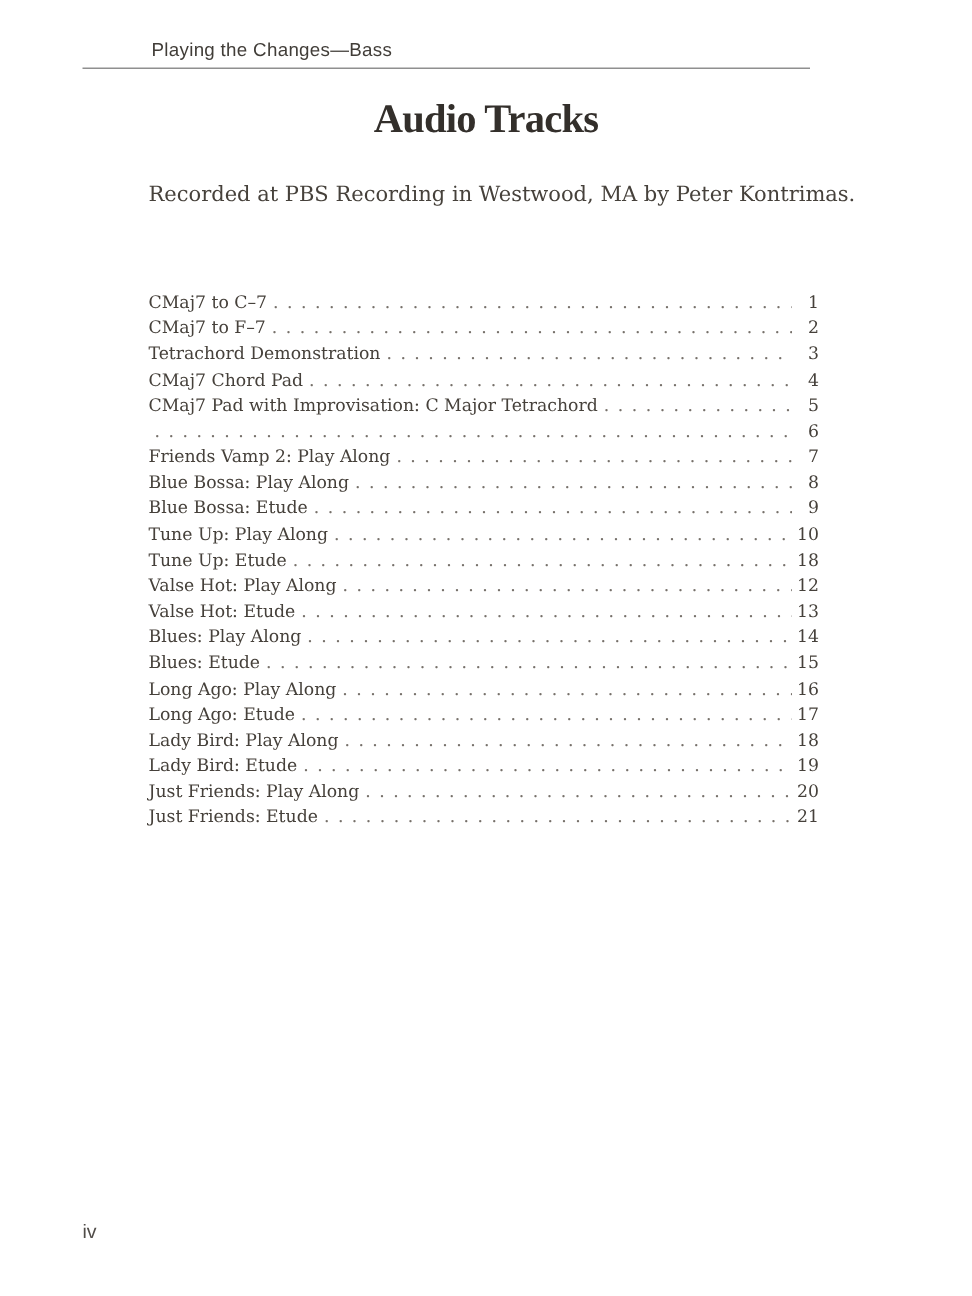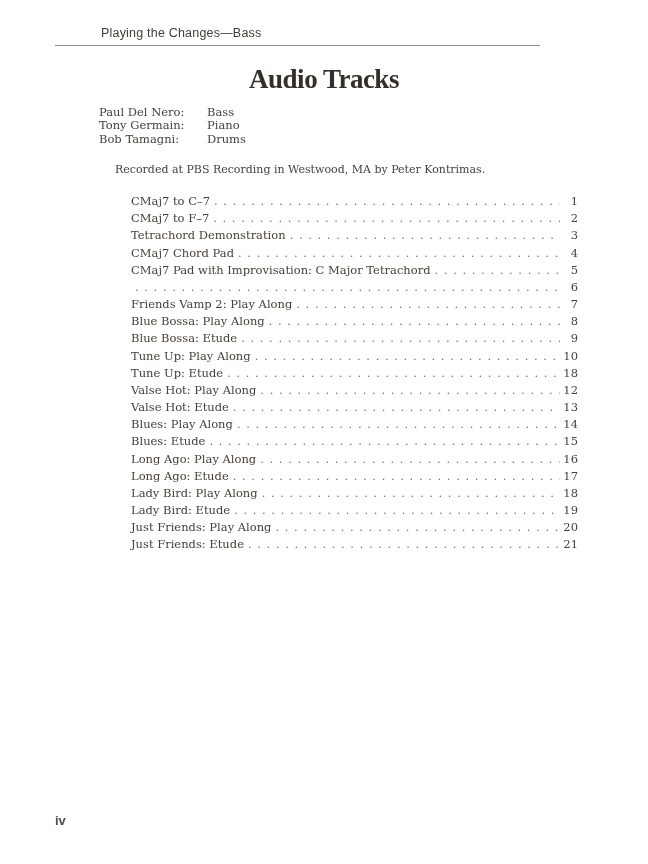--- a/index.html
+++ b/index.html
@@ -59,32 +59,31 @@
   }
   .musician-row {
     line-height: 13.4px;
     white-space: nowrap;
   }
   .musician-name {
     display: inline-block;
     width: 108px;
   }
   .recording-note {
-    margin: 17px 0 0 16px;
-    font-size: 11px;
+    margin: 17px 0 0 0;
+    font-size: 14px;
     line-height: 14px;
     white-space: nowrap;
   }
 
   .track-list {
     position: absolute;
     left: 99px;
     top: 193px;
     width: 447px;
-    margin-left: 32px;
   }
   .track-row {
     display: flex;
     align-items: baseline;
     height: 17.18px;
     line-height: 17.18px;
     font-size: 11.5px;
     white-space: nowrap;
   }
   .track-title {
@@ -106,46 +105,34 @@
   }
 
   .page-number {
     position: absolute;
     left: 55px;
     top: 814px;
     font-family: "Liberation Sans", sans-serif;
     font-size: 13px;
     color: #504c48;
     line-height: 1;
-    font-weight: bold;
   }
 </style>
 </head>
 <body>
 
 <div class="page">
 
   <div class="running-header">Playing the Changes—Bass</div>
 
   <div class="header-rule"></div>
 
   <h1 class="page-title">Audio Tracks</h1>
 
   <section class="credits">
-    <div class="musicians">
-        <div class="musician-row">
-        <span class="musician-name">Paul Del Nero:</span><span class="musician-instrument">Bass</span>
-      </div>
-        <div class="musician-row">
-        <span class="musician-name">Tony Germain:</span><span class="musician-instrument">Piano</span>
-      </div>
-        <div class="musician-row">
-        <span class="musician-name">Bob Tamagni:</span><span class="musician-instrument">Drums</span>
-      </div>
-      </div>
     <p class="recording-note">Recorded at PBS Recording in Westwood, MA by Peter Kontrimas.</p>
   </section>
 
   <section class="track-list">
       <div class="track-row">
       <span class="track-title">CMaj7 to C–7</span>
       <span class="dot-leader">. . . . . . . . . . . . . . . . . . . . . . . . . . . . . . . . . . . . . . . . . . . . . . . . . . . . . . . . . . . . . . . . . . . . . . . . . . . . . . . . . . . . . . . . . . </span>
       <span class="track-number">1</span>
     </div>
       <div class="track-row">

